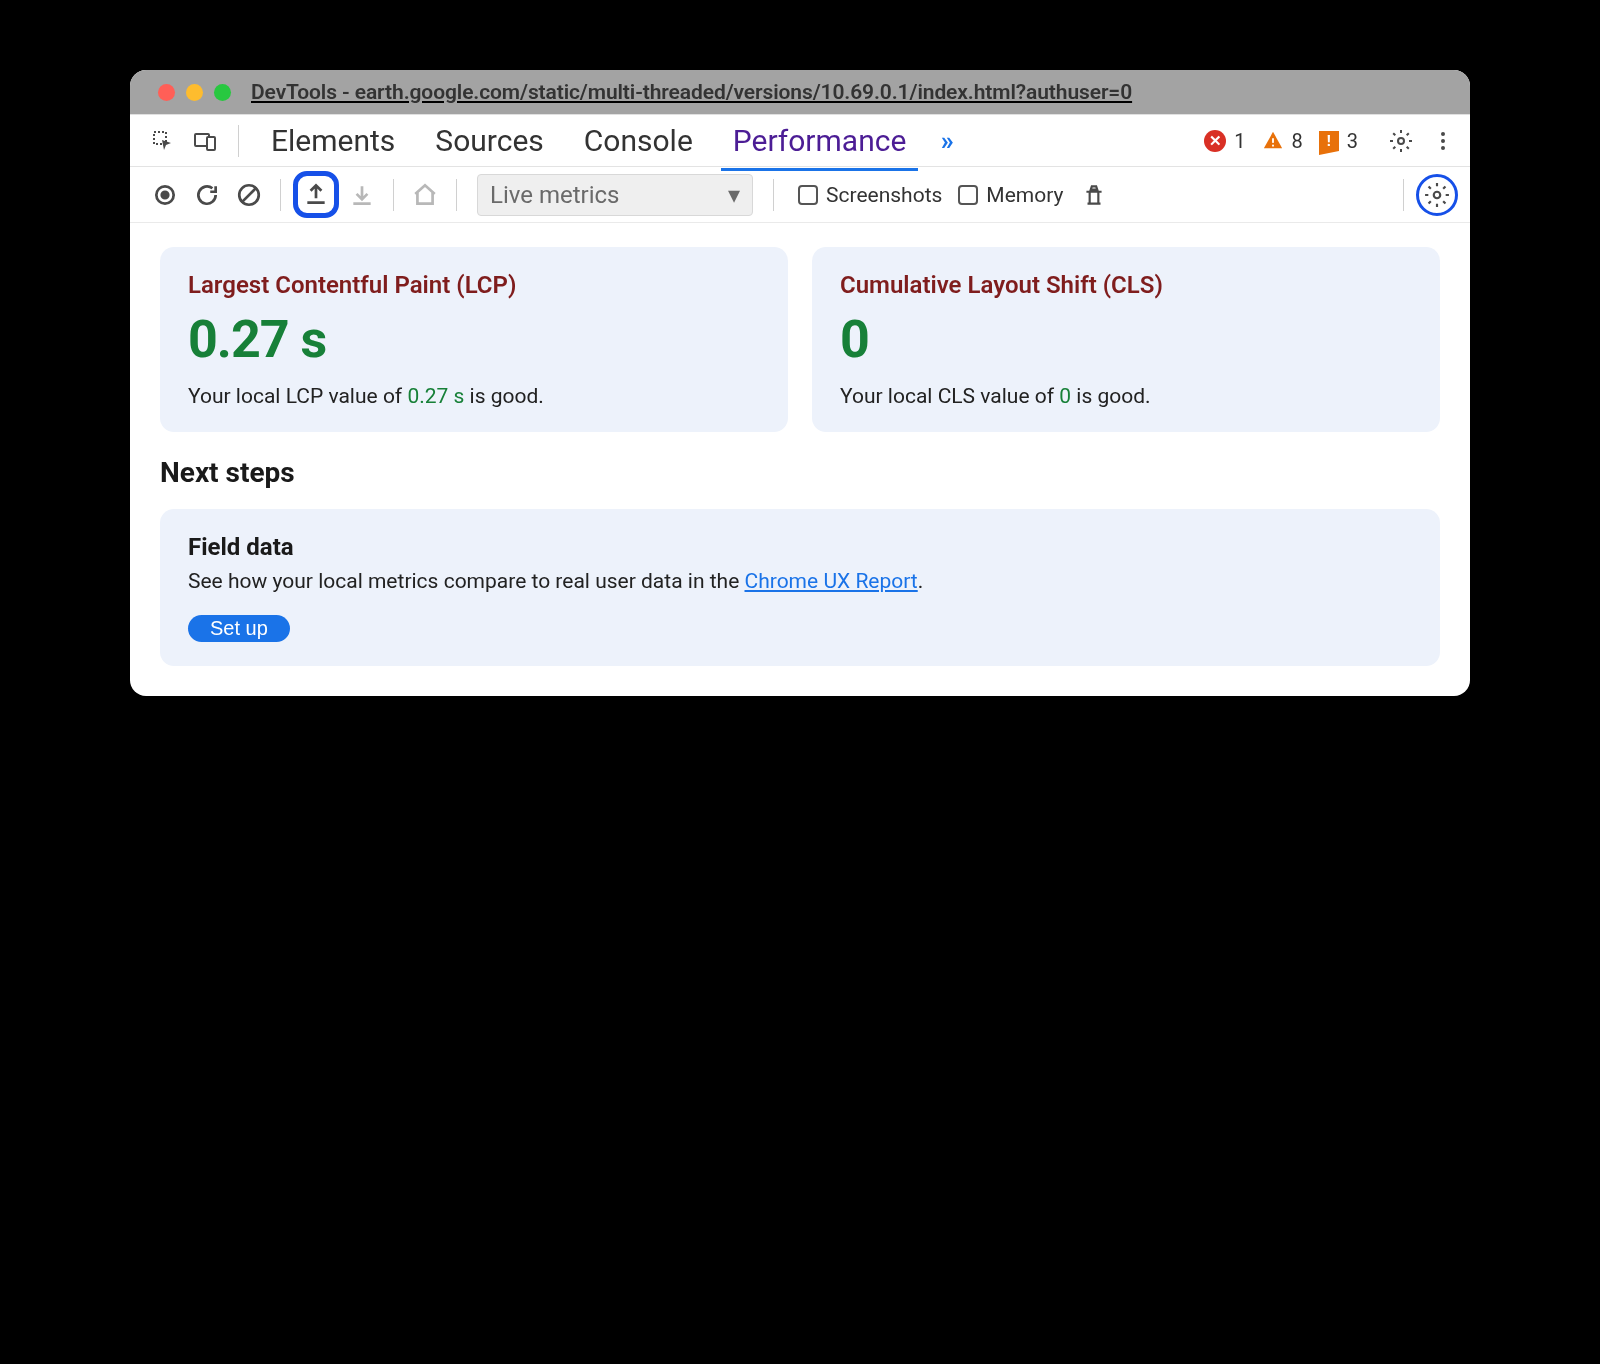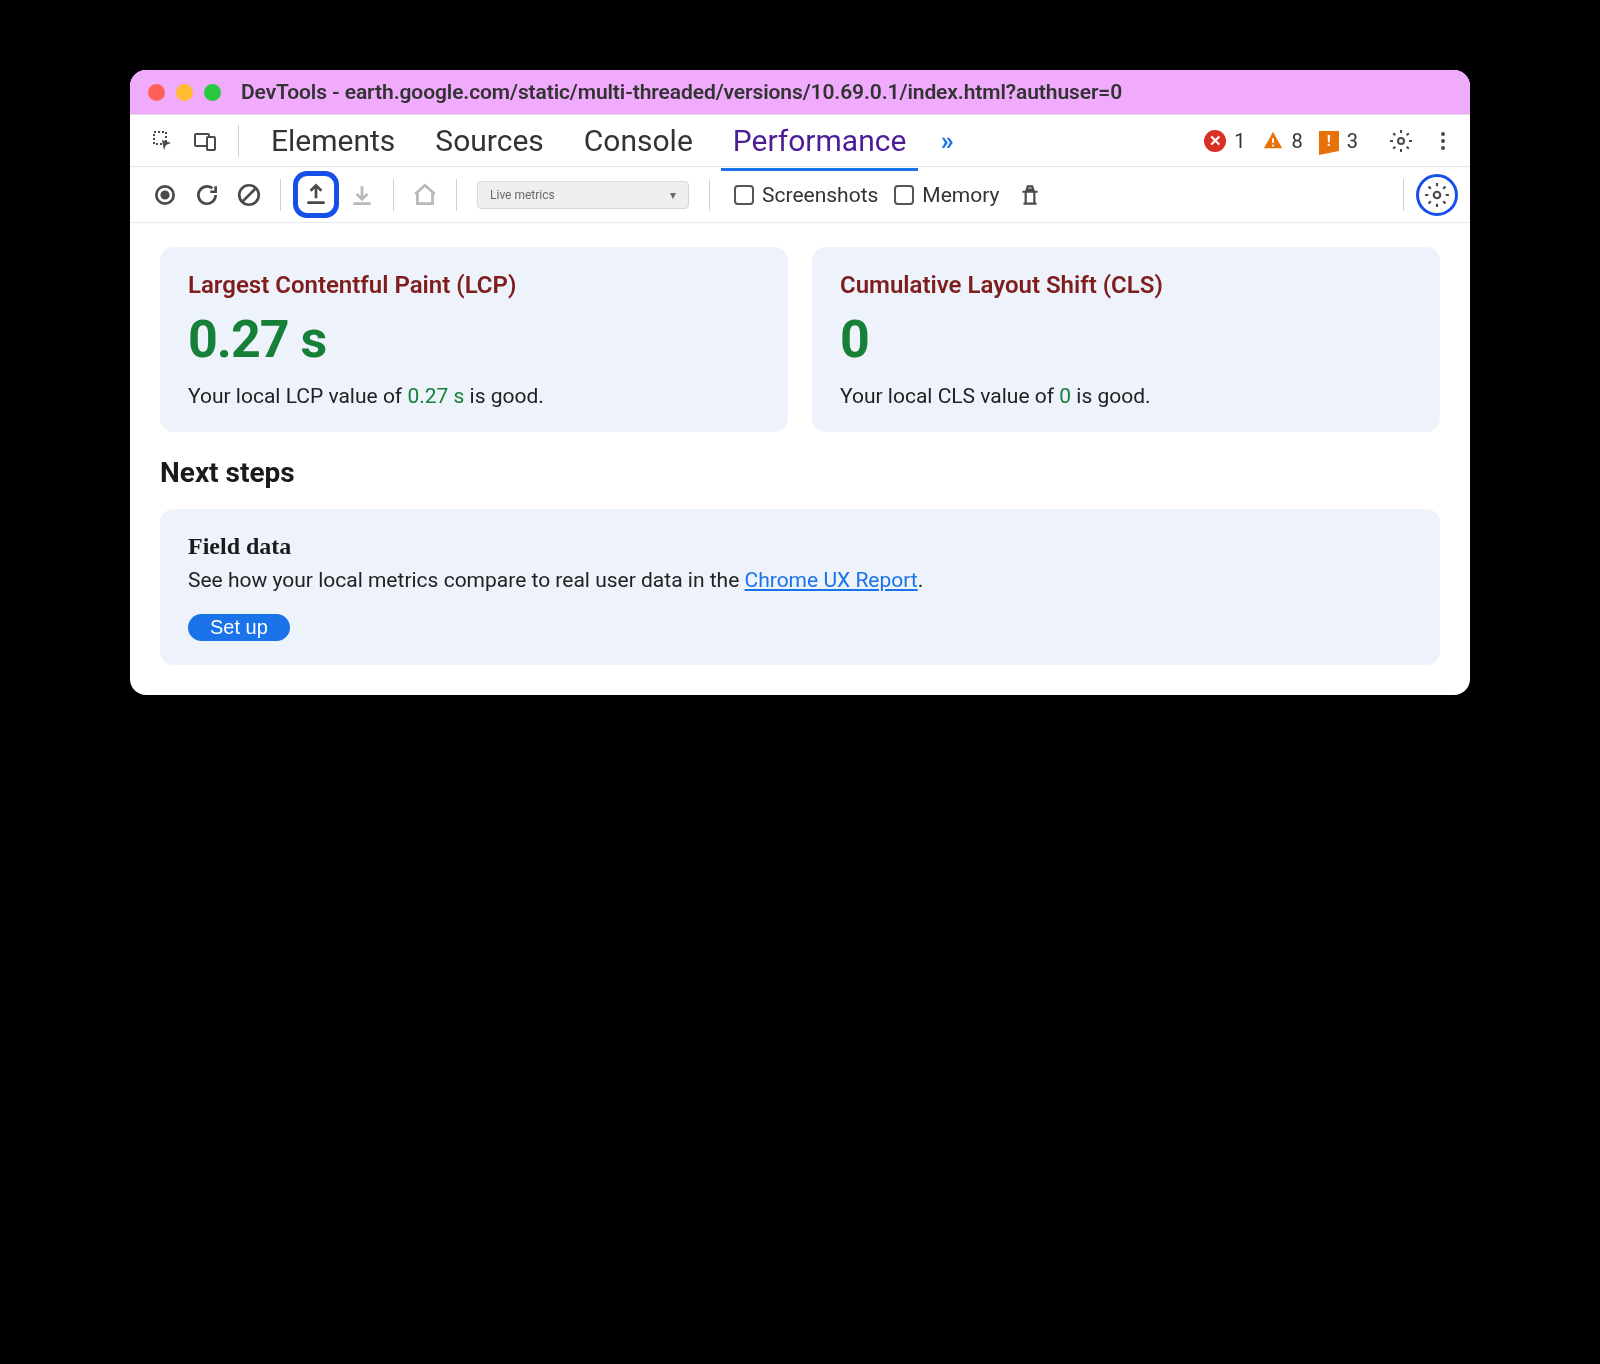--- a/index.html
+++ b/index.html
@@ -17,24 +17,25 @@
     width: 1340px;
     background: #fff;
     border-radius: 16px;
     overflow: hidden;
     box-shadow: 0 30px 80px rgba(0,0,0,0.6);
   }
   
   .titlebar {
     display: flex;
     align-items: center;
-    padding: 10px 18px;
-    background: #f0abfc;
+    padding: 10px 28px;
+    background: #a3a3a3;
     border-bottom: 1px solid #e0e0e0;
     gap: 10px;
+    text-decoration: underline;
   }
   .traffic { display: flex; gap: 11px; margin-right: 10px; }
   .dot { width: 17px; height: 17px; border-radius: 50%; }
   .dot.red { background: #ff5f57; }
   .dot.yellow { background: #febc2e; }
   .dot.green { background: #28c840; }
   .title { font-size: 21px; font-weight: 600; color: #333; letter-spacing: -0.1px; }
   
   .tabs-row {
     display: flex;
@@ -87,39 +88,39 @@
   .highlight-blue {
     border: 5px solid #1650e8; border-radius: 14px; padding: 2px;
   }
   .highlight-ring {
     border: 3.5px solid #1650e8; border-radius: 50%; width:42px;height:42px;
     display:inline-flex;align-items:center;justify-content:center;
   }
   .select-box {
     display:flex;align-items:center;justify-content:space-between;
     background:#efefef;border:1px solid #d8d8d8;border-radius:4px;
-    padding:6px 12px;width:212px;color:#6a6a6a;font-size:12px;margin:0 8px;
+    padding:6px 12px;width:276px;color:#6a6a6a;font-size:24px;margin:0 8px;
   }
   .checkbox-item{display:flex;align-items:center;gap:8px;font-size:21px;color:#333;margin-left:12px;}
   .checkbox-box{width:20px;height:20px;border:2.5px solid #555;border-radius:4px;}
   
   .content { padding: 24px 30px 30px 30px; }
   .section-title{font-size:28px;font-weight:700;color:#1a1a1a;margin-bottom:20px;}
   .metrics-grid{display:grid;grid-template-columns:1fr 1fr;gap:24px;margin-bottom:24px;}
   .card{
     background:#edf2fb;border-radius:14px;padding:24px 28px;
   }
   .card-title{font-size:24px;font-weight:600;color:#7f1d1d;margin-bottom:10px;}
   .metric-value{font-size:52px;font-weight:700;color:#178038;margin-bottom:14px;letter-spacing:-1px;}
   .metric-desc{font-size:21px;color:#222;}
   .good{color:#178038;font-weight:400;}
   .inp-card{background:#edf2fb;border-radius:14px 14px 0 0;padding:24px 28px 20px 28px;width:calc(50% - 12px);border-bottom:none;}
   .inp-wrap{margin-left:-30px;margin-right:-30px;padding-left:30px;padding-right:30px;border-bottom:1px solid #e8e8e8;}
   .next-card{background:#edf2fb;border-radius:14px;padding:24px 28px;}
-  .next-title{font-size:24px;font-weight:700;color:#1a1a1a;margin-bottom:8px;font-family:Liberation Serif, serif;}
+  .next-title{font-size:24px;font-weight:700;color:#1a1a1a;margin-bottom:8px;}
   .next-desc{font-size:21px;color:#222;margin-bottom:22px;}
   a.link{color:#1a73e8;text-decoration:underline;}
   .btn{
     background:#1a73e8;color:#fff;border:none;border-radius:999px;
     padding:2px 22px;font-size:20px;font-weight:500;cursor:pointer;
   }
   .disabled-ico{color:#b8b8b8;}
 </style>
 </head>
 <body>

